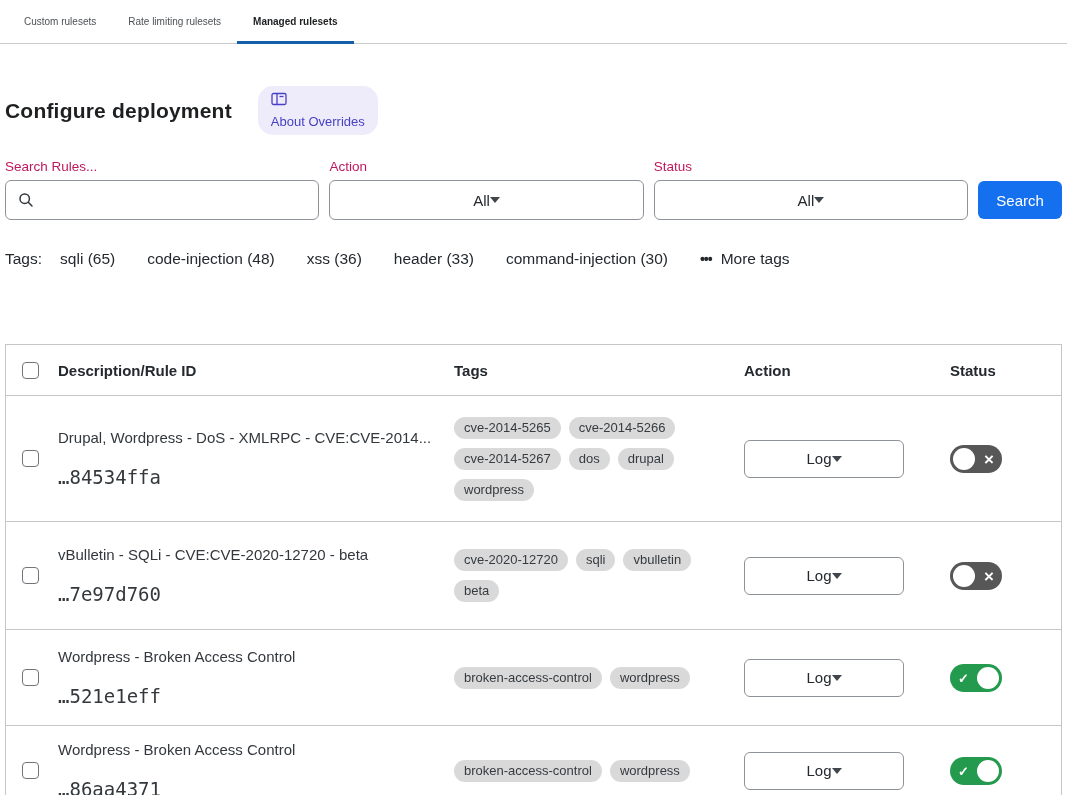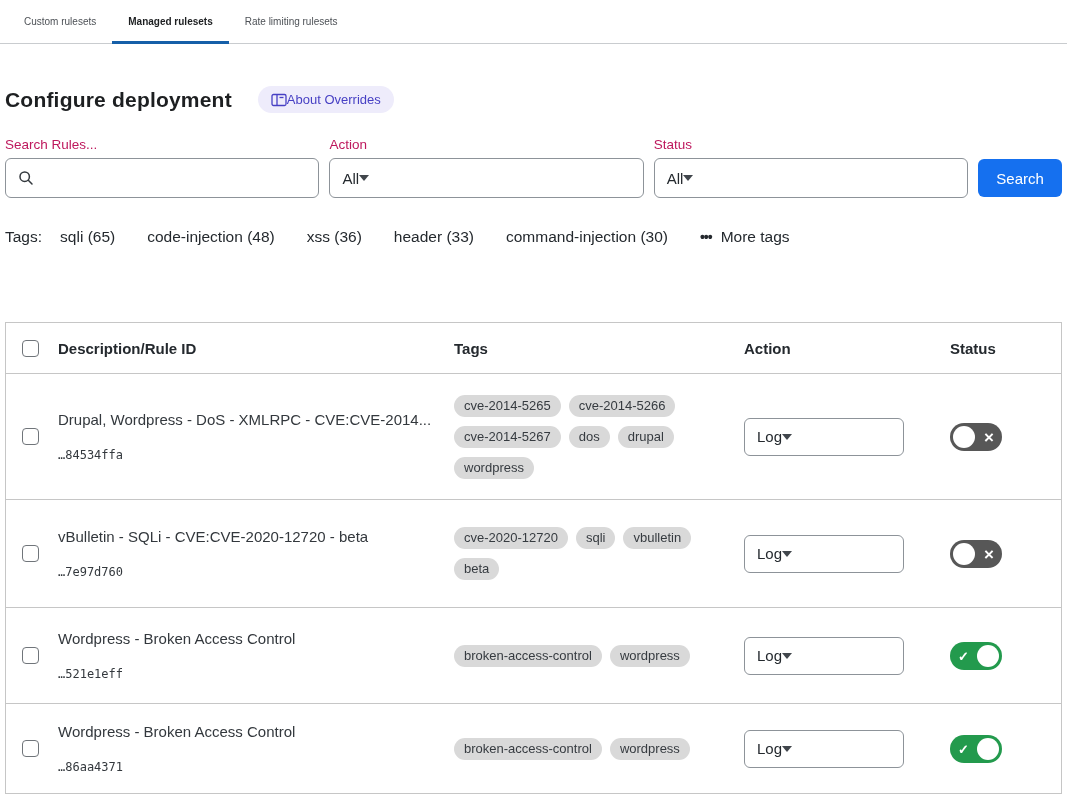--- a/index.html
+++ b/index.html
@@ -21,52 +21,52 @@
   }
   
   .tabbar{display:flex;align-items:stretch;height:44px;border-bottom:1px solid #c9cccf;padding-left:8px;}
   .tab{display:flex;align-items:center;padding:0 16px;font-size:10px;color:#4d5156;position:relative;cursor:pointer;}
   .tab.active{color:#1d1f21;font-weight:700;}
   .tab.active::after{content:"";position:absolute;left:0;right:0;bottom:-1px;height:3px;background:var(--tab-underline);}
   
   .content{padding:0 5px;}
   .page-header{display:flex;align-items:center;margin-top:42px;}
   .page-title{font-size:21px;font-weight:700;margin:0;color:#1d1f21;letter-spacing:.2px;text-align:center;}
-  .badge{margin-left:26px;display:inline-flex;align-items:center;gap:0;background:var(--badge-bg);
-    color:var(--badge-text);font-size:13px;padding:6px 13px;border-radius:15px;cursor:pointer;}
+  .badge{margin-left:26px;display:inline-flex;gap:8px;background:var(--badge-bg);
+    color:var(--badge-text);font-size:13px;padding:6px 13px;border-radius:15px;cursor:pointer;flex-direction:column;}
   .badge svg{display:block;}
   
   .filters{display:flex;align-items:flex-end;gap:10px;margin-top:24px;}
   .filter-group{width:315px;}
   .filter-label{display:block;font-size:13.5px;margin-bottom:6px;color:#be185d;}
   .input-box,.select-box{height:40px;border:1px solid var(--input-border);border-radius:6px;background:#fff;
     display:flex;align-items:center;padding:0 12px;font-size:15px;color:#24292e;}
   .input-box input{border:none;outline:none;flex:1;font-size:15px;margin-left:8px;font-family:"Liberation Sans",sans-serif;min-width:0;}
-  .select-box{justify-content:flex-start;cursor:pointer;}
+  .select-box{justify-content:center;cursor:pointer;}
   .caret{width:0;height:0;border-left:5px solid transparent;border-right:5px solid transparent;border-top:6px solid #41464c;}
   .search-btn{height:38px;width:84px;background:var(--accent-blue);color:#fff;border:none;border-radius:6px;
     font-size:15px;font-family:"Liberation Sans",sans-serif;margin-bottom:1px;cursor:pointer;}
   
   .tags-bar{display:flex;align-items:flex-start;gap:32px;margin-top:30px;font-size:15.5px;color:#24292e;}
   .tags-label{margin-right:-14px;}
   .tag-link{cursor:pointer;color:#24292e;}
   .more-tags{display:inline-flex;align-items:center;gap:9px;cursor:pointer;}
   
   .table{margin-top:76px;border:1px solid var(--border-gray);border-bottom:none;}
   .trow{display:grid;grid-template-columns:52px 396px 290px 200px 1fr;align-items:center;border-bottom:1px solid var(--border-gray);}
   .thead{height:51px;font-weight:700;font-size:15px;}
   .tbody .trow:nth-child(1){min-height:126px;}
   .tbody .trow:nth-child(2){min-height:108px;}
   .tbody .trow:nth-child(3){min-height:96px;}
   .tbody .trow:nth-child(4){min-height:90px;}
   .cell{min-width:0;}
   .check-cell{padding-left:16px;}
   .checkbox{display:block;width:17px;height:17px;border:1.5px solid #70757a;border-radius:4px;background:#fff;cursor:pointer;}
   .desc-cell{padding-right:20px;font-size:15px;color:#33383d;}
-  .rule-id{font-family:"DejaVu Sans Mono","Liberation Mono",monospace;margin-top:20px;font-size:12px;color:#33383d;}
+  .rule-id{font-family:"DejaVu Sans Mono","Liberation Mono",monospace;margin-top:20px;font-size:19px;color:#33383d;}
   .tags-cell{display:flex;flex-wrap:wrap;gap:9px 8px;padding-right:28px;align-content:center;}
   .pill{background:var(--pill-bg);color:#363b40;font-size:13px;line-height:16px;padding:3px 10px;border-radius:11px;white-space:nowrap;}
   .action-cell .select-box{width:160px;height:38px;}
   .status-cell{padding-left:6px;}
   .toggle{width:52px;height:28px;border-radius:14px;position:relative;cursor:pointer;}
   .toggle .knob{position:absolute;top:3px;width:22px;height:22px;border-radius:50%;background:#fff;}
   .toggle .mark{position:absolute;top:50%;transform:translateY(-50%);color:#fff;font-weight:700;line-height:1;}
   .toggle.off{background:var(--toggle-off);}
   .toggle.off .knob{left:3px;}
   .toggle.off .x-mark{right:8px;font-size:17px;}
@@ -74,25 +74,25 @@
   .toggle.on .knob{right:3px;}
   .toggle.on .check-mark{left:8px;font-size:13px;}
 </style>
 </head>
 <body>
 
 <div class="tabbar">
     <div class="tab">
     <span>Custom rulesets</span>
   </div>
+    <div class="tab">
+    <span>Rate limiting rulesets</span>
+  </div>
     <div class="tab active">
     <span>Managed rulesets</span>
-  </div>
-    <div class="tab">
-    <span>Rate limiting rulesets</span>
   </div>
   </div>
 
 <div class="content">
 
   <div class="page-header">
     <h1 class="page-title">Configure deployment</h1>
     <span class="badge">
       <svg width="16" height="14" viewBox="0 0 16 14" fill="none" stroke="#4740c4" stroke-width="1.3">
         <rect x="1" y="1.5" width="14" height="11" rx="1.5"></rect>

